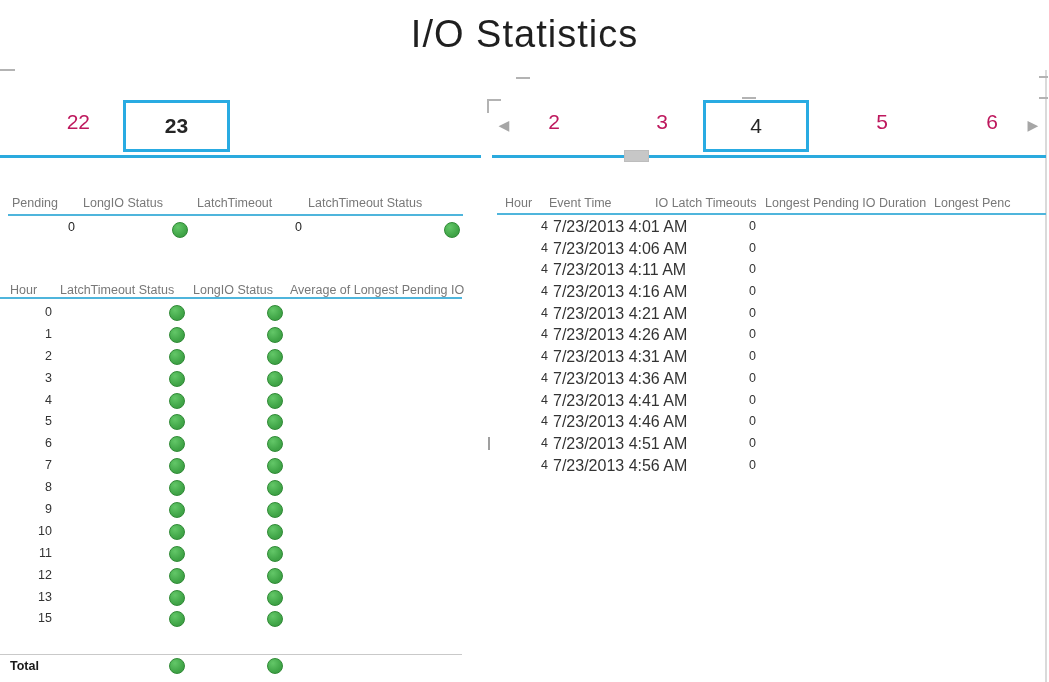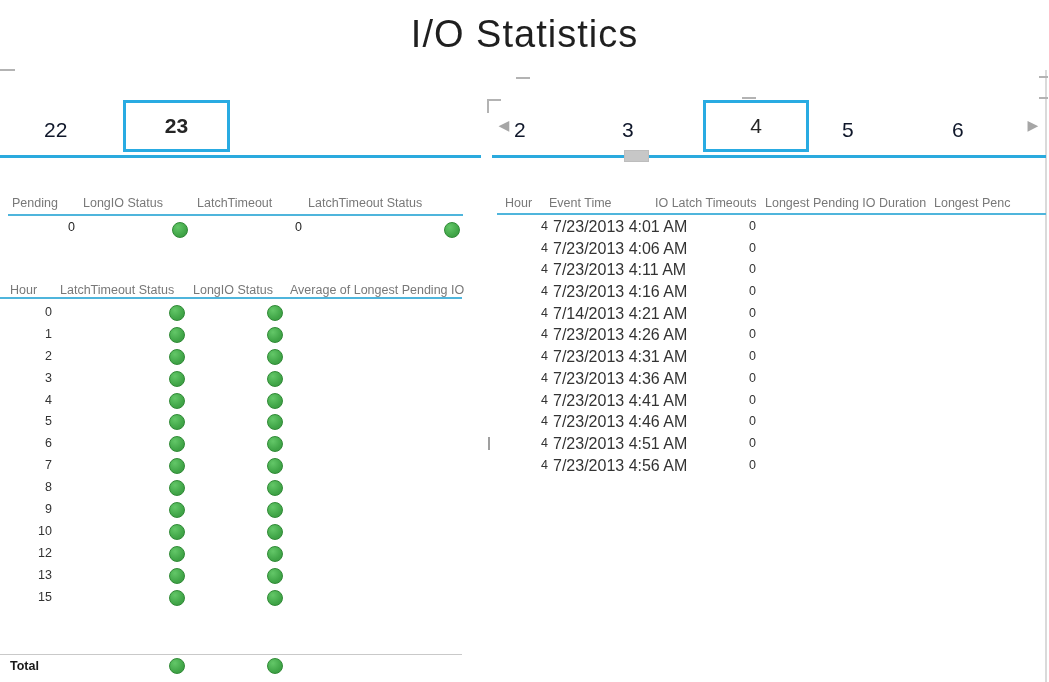--- a/index.html
+++ b/index.html
@@ -18,22 +18,22 @@
   .m-dash-a{left:516px;top:77px;width:14px;height:2px;}
   .m-dash-b{left:742px;top:97px;width:14px;height:2px;}
   .m-corner{left:487px;top:99px;width:12px;height:12px;background:transparent;
     border-left:2px solid #b3b3b3;border-top:2px solid #b3b3b3;}
   .m-vline-right{left:1045px;top:70px;width:2px;height:612px;background:#dadada;}
   .m-tick1{left:1039px;top:76px;width:9px;height:2px;}
   .m-tick2{left:1039px;top:97px;width:9px;height:2px;}
   .m-left-handle{left:488px;top:437px;width:2px;height:13px;background:#9f9f9f;}
   
   .slicer-num{
-    position:absolute;top:116px;width:46px;height:28px;line-height:28px;
-    text-align:left;font-size:21px;color:#0f172a;cursor:pointer;
+    position:absolute;top:108px;width:46px;height:28px;line-height:28px;
+    text-align:right;font-size:21px;color:#be185d;cursor:pointer;
   }
   .slicer-box{
     position:absolute;top:100px;height:46px;border:3px solid #29abe2;background:#fff;
     display:flex;align-items:center;justify-content:center;
     font-size:21px;color:#252525;cursor:pointer;box-sizing:content-box;
   }
   .box-left{left:123px;width:101px;font-weight:bold;}
   .box-right{left:703px;width:100px;}
   .slicer-line{position:absolute;top:155px;height:3px;background:#2aaade;}
   .line-left{left:0;width:481px;}
@@ -178,20 +178,25 @@
         <span class="hour-cell">9</span>
         <span class="dot dot-col1"></span>
         <span class="dot dot-col2"></span>
       </div>
     <div class="hrow">
         <span class="hour-cell">10</span>
         <span class="dot dot-col1"></span>
         <span class="dot dot-col2"></span>
       </div>
     <div class="hrow">
+        <span class="hour-cell">11</span>
+        <span class="dot dot-col1"></span>
+        <span class="dot dot-col2"></span>
+      </div>
+    <div class="hrow">
         <span class="hour-cell">12</span>
         <span class="dot dot-col1"></span>
         <span class="dot dot-col2"></span>
       </div>
     <div class="hrow">
         <span class="hour-cell">13</span>
         <span class="dot dot-col1"></span>
         <span class="dot dot-col2"></span>
       </div>
     <div class="hrow">
@@ -230,21 +235,21 @@
         <span class="e-time">7/23/2013 4:11 AM</span>
         <span class="e-latch">0</span>
       </div>
     <div class="erow">
         <span class="e-hour">4</span>
         <span class="e-time">7/23/2013 4:16 AM</span>
         <span class="e-latch">0</span>
       </div>
     <div class="erow">
         <span class="e-hour">4</span>
-        <span class="e-time">7/14/2013 4:21 AM</span>
+        <span class="e-time">7/23/2013 4:21 AM</span>
         <span class="e-latch">0</span>
       </div>
     <div class="erow">
         <span class="e-hour">4</span>
         <span class="e-time">7/23/2013 4:26 AM</span>
         <span class="e-latch">0</span>
       </div>
     <div class="erow">
         <span class="e-hour">4</span>
         <span class="e-time">7/23/2013 4:31 AM</span>

